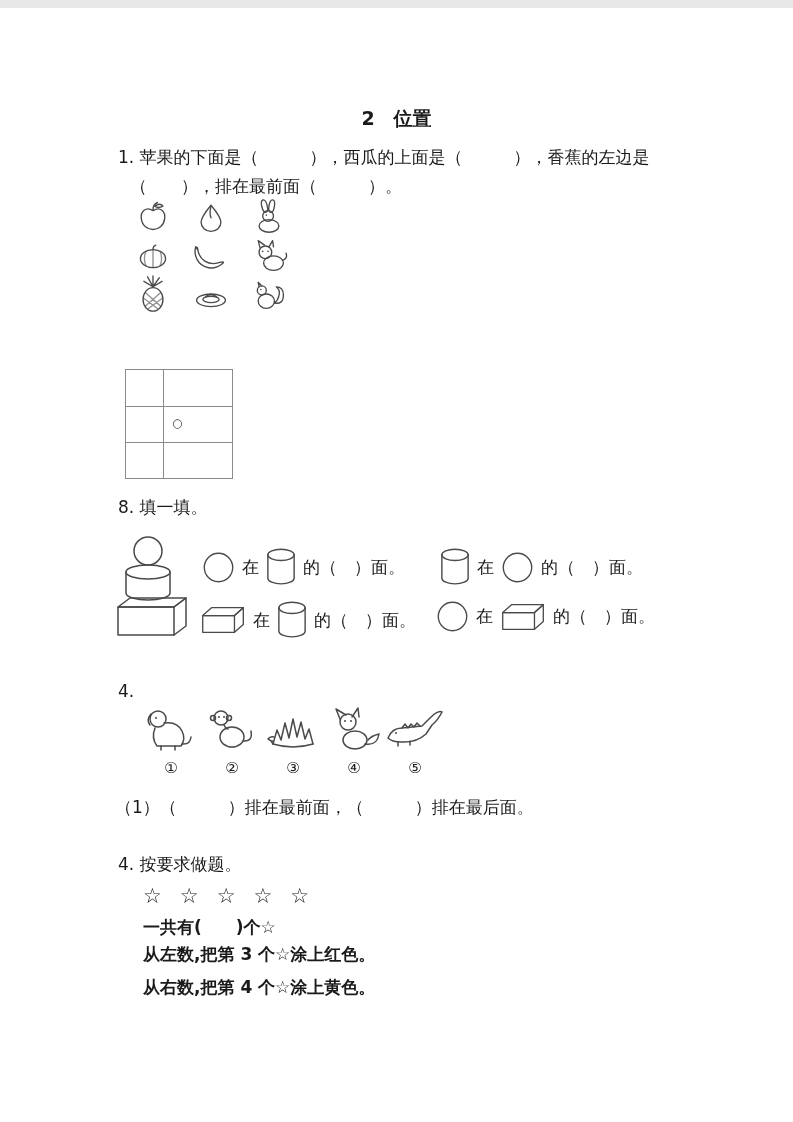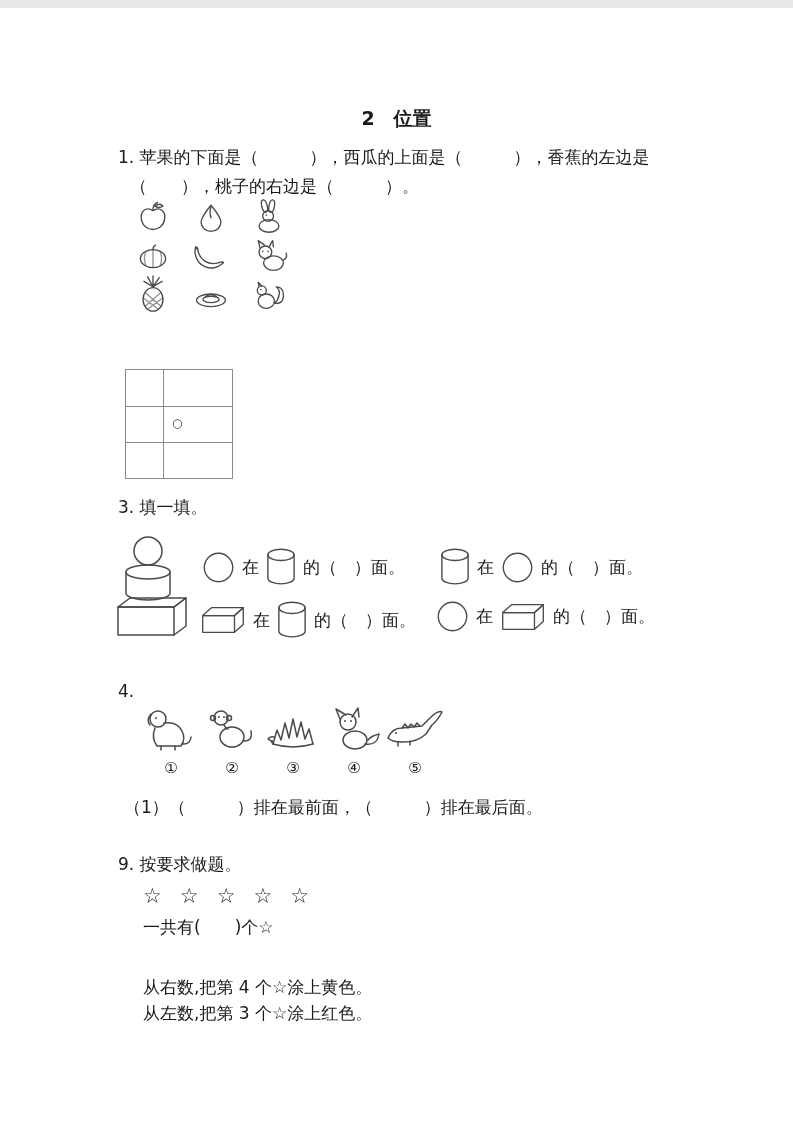--- a/index.html
+++ b/index.html
@@ -7,21 +7,21 @@
     position:relative;
     width:793px;height:1122px;
     margin:8px auto;
     background:#ffffff;
     font-family:"DejaVu Sans","Liberation Sans",sans-serif;
     color:#1a1a1a;
     overflow:hidden;
   }
   .t{position:absolute;font-size:17px;line-height:1.35;white-space:nowrap;}
   .title{left:0;right:0;text-align:center;font-weight:bold;font-size:19px;}
-  .bold{font-weight:normal;}
+  .bold{font-weight:bold;}
   svg{display:block;}
   .shape{stroke:#4a4a4a;fill:none;stroke-width:1.5;stroke-linecap:round;stroke-linejoin:round;}
   
   .fruit-grid{
     position:absolute;left:124px;top:188px;
     display:grid;grid-template-columns:repeat(3,58px);grid-auto-rows:39px;
   }
   .fruit-cell{display:flex;align-items:center;justify-content:center;}
   
   .q2grid{position:absolute;left:125px;top:361px;width:106px;height:108px;border:1px solid #8a8a8a;}
@@ -58,21 +58,21 @@
       <path class="shape" d="M39 12 L49 3 V22 L39 31"></path>
     </symbol>
   </defs>
 </svg>
 
 <div class="page">
 
   <div class="t title" style="top:98px">2　位置</div>
 
   <div class="t" style="left:118px;top:138px">1. 苹果的下面是（　　　），西瓜的上面是（　　　），香蕉的左边是</div>
-  <div class="t" style="left:130px;top:167px">（　　），桃子的右边是（　　　）。</div>
+  <div class="t" style="left:130px;top:167px">（　　），排在最前面（　　　）。</div>
 
   <div class="fruit-grid">
     <div class="fruit-cell">
       <svg width="38" height="36" viewBox="0 0 40 40">
         <path class="shape" d="M20 13 q0 -6 5 -8"></path>
         <path class="shape" d="M22 9 q6 -4 9 0 q-5 3 -9 0 z"></path>
         <path class="shape" d="M20 14 c-8 -5 -14 1 -13 9 c1 8 7 12 13 12 c6 0 12 -4 13 -12 c1 -8 -5 -14 -13 -9 z"></path>
       </svg>
     </div>
     <div class="fruit-cell">
@@ -139,21 +139,21 @@
     </div>
   </div>
 
   <div class="q2grid">
     <div class="h1"></div>
     <div class="h2"></div>
     <div class="v1"></div>
     <span class="q2circle">○</span>
   </div>
 
-  <div class="t" style="left:118px;top:488px">3. 填一填。</div>
+  <div class="t" style="left:118px;top:488px">8. 填一填。</div>
 
   <div style="position:absolute;left:112px;top:527px">
     <svg width="82" height="106" viewBox="0 0 82 106">
       <circle class="shape" cx="36" cy="16" r="14"></circle>
       <ellipse class="shape" cx="36" cy="37" rx="22" ry="7"></ellipse>
       <path class="shape" d="M14 37 V58 a22 7 0 0 0 44 0 V37"></path>
       <rect class="shape" x="6" y="72" width="56" height="28"></rect>
       <path class="shape" d="M6 72 L18 63 H74 L62 72 Z"></path>
       <path class="shape" d="M62 72 L74 63 V91 L62 100"></path>
     </svg>
@@ -253,29 +253,29 @@
       <svg width="62" height="52" viewBox="0 0 62 48">
         <path class="shape" d="M4 32 Q8 22 18 22 L38 20 L46 12 Q54 4 58 6 Q54 14 48 19 L42 28 Q32 37 17 36 Q8 36 4 32 Z"></path>
         <path class="shape" d="M18 22 L21 18 L24 22 L27 18 L30 21 L33 17 L36 20"></path>
         <path class="shape" d="M14 36 v4 M26 35 v4"></path>
         <circle cx="12" cy="27" r="1" fill="#4a4a4a"></circle>
       </svg>
       <span class="animal-num">⑤</span>
     </div>
   </div>
 
-  <div class="t" style="left:124px;top:788px">（1）（　　　）排在最前面，（　　　）排在最后面。</div>
-
-  <div class="t" style="left:118px;top:845px">9. 按要求做题。</div>
+  <div class="t" style="left:115px;top:788px">（1）（　　　）排在最前面，（　　　）排在最后面。</div>
+
+  <div class="t" style="left:118px;top:845px">4. 按要求做题。</div>
 
   <div class="stars">
     <span>☆</span>
     <span>☆</span>
     <span>☆</span>
     <span>☆</span>
     <span>☆</span>
   </div>
 
   <div class="t bold" style="left:143px;top:908px">一共有(　　)个☆</div>
-  <div class="t bold" style="left:143px;top:994px">从左数,把第 3 个☆涂上红色。</div>
+  <div class="t bold" style="left:143px;top:935px">从左数,把第 3 个☆涂上红色。</div>
   <div class="t bold" style="left:143px;top:968px">从右数,把第 4 个☆涂上黄色。</div>
 
 </div>
 
 </body></html>

